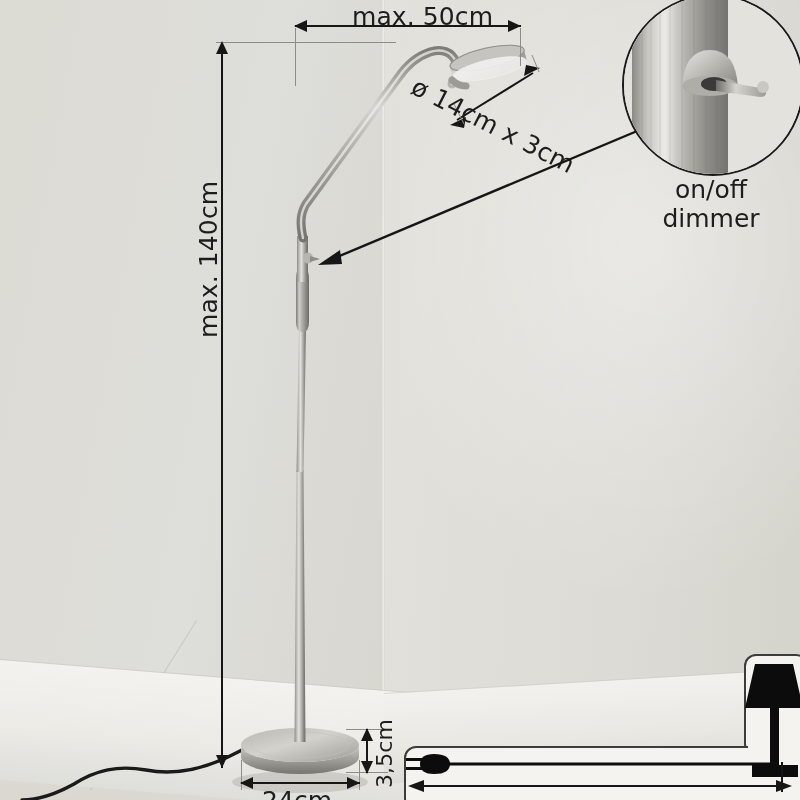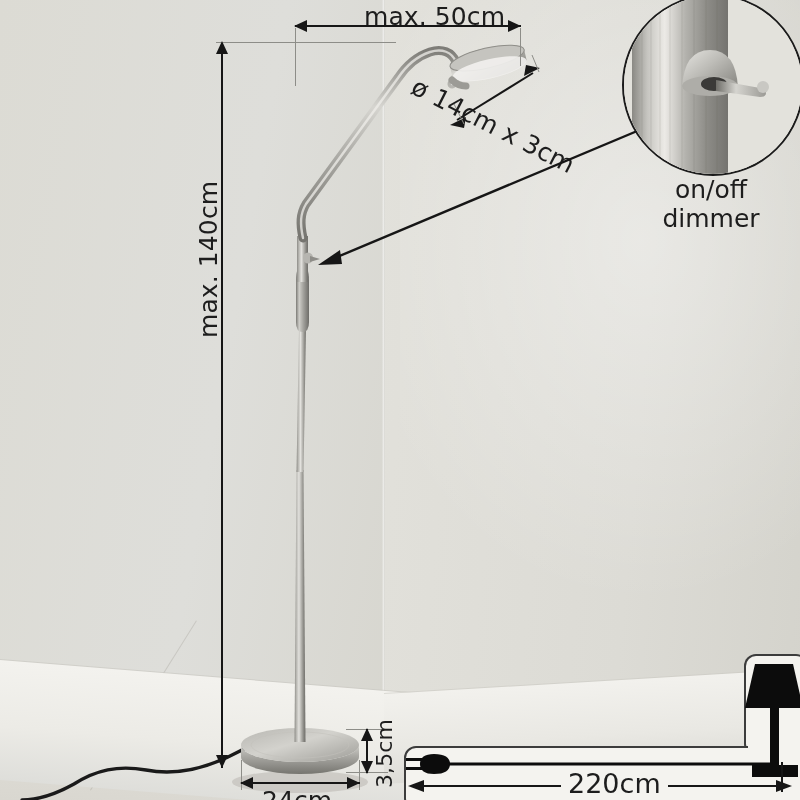--- a/index.html
+++ b/index.html
@@ -72,21 +72,21 @@
   .arrowhead{position:absolute;width:0;height:0;}
   .ah-left{border-top:6px solid transparent;border-bottom:6px solid transparent;border-right:13px solid #161616;}
   .ah-right{border-top:6px solid transparent;border-bottom:6px solid transparent;border-left:13px solid #161616;}
   .ah-up{border-left:6px solid transparent;border-right:6px solid transparent;border-bottom:13px solid #161616;}
   .ah-down{border-left:6px solid transparent;border-right:6px solid transparent;border-top:13px solid #161616;}
 
   .dim-label{
     position:absolute;color:#1d1d1d;white-space:nowrap;
     font-family:"DejaVu Sans",sans-serif;letter-spacing:.1px;
   }
-  .lbl-50{font-size:25px;left:364px;top:2px;}
+  .lbl-50{font-size:25px;left:352px;top:2px;}
   .lbl-shade{
     font-size:25px;left:420px;top:72px;
     transform:rotate(27deg);transform-origin:0 0;
   }
   .lbl-140{
     font-size:25px;left:194px;top:338px;
     transform:rotate(-90deg);transform-origin:0 0;
     transform-box:border-box;
   }
   .lbl-35{
@@ -336,15 +336,14 @@
       <path d="M30 100 q16 0 16 10 q0 10 -16 10 q-14 0 -14 -10 q0 -10 14 -10 z"></path>
       <rect x="2" y="104" width="16" height="3"></rect>
       <rect x="2" y="113" width="16" height="3"></rect>
     </g>
 
     <line x1="14" y1="132" x2="378" y2="132" stroke="#161616" stroke-width="2"></line>
     <polygon points="4,132 20,126 20,138" fill="#161616"></polygon>
     <polygon points="388,132 372,126 372,138" fill="#161616"></polygon>
     <line x1="378" y1="108" x2="378" y2="138" stroke="#161616" stroke-width="2"></line>
   </svg>
-  <div class="lbl-220">220cm</div>
 
 </div>
 
 </body></html>

